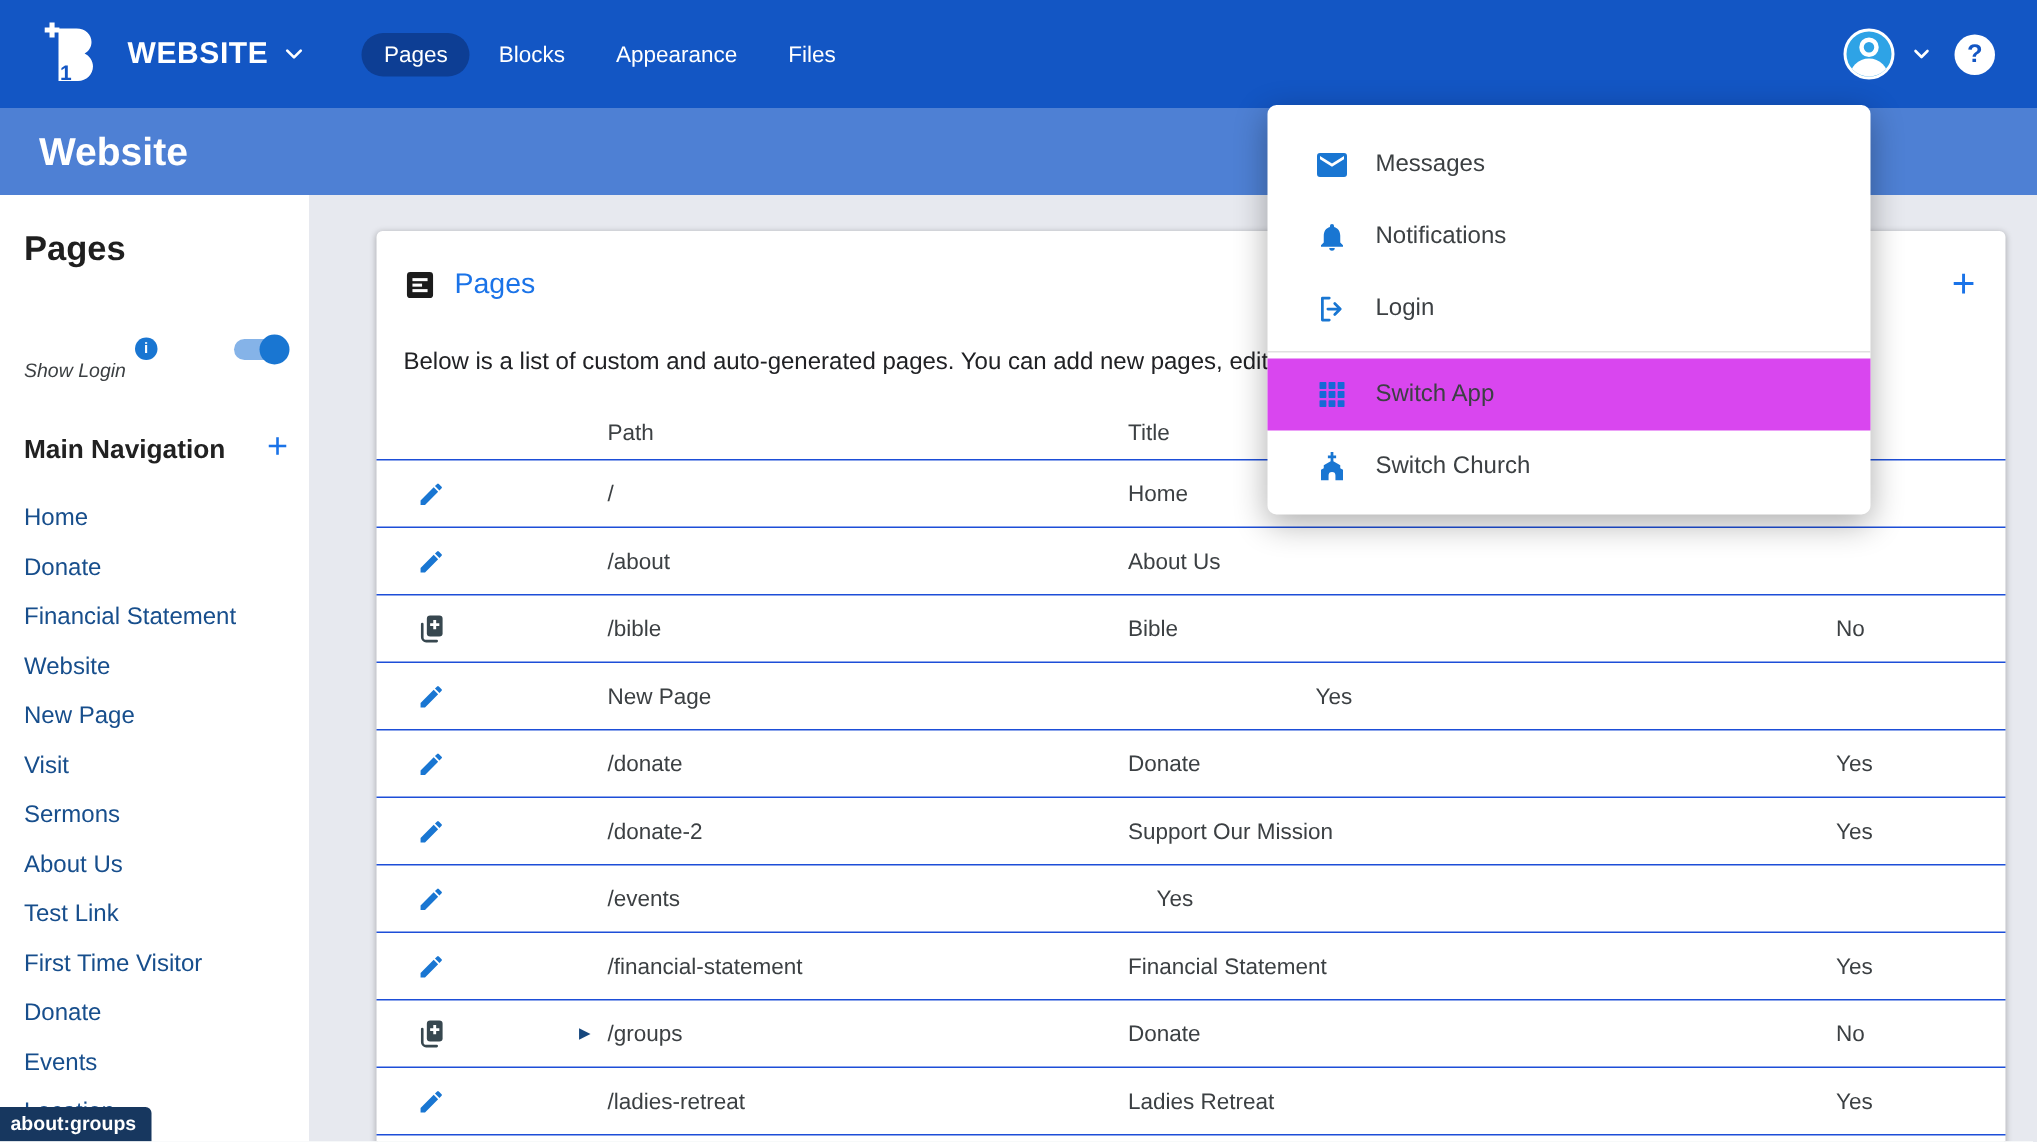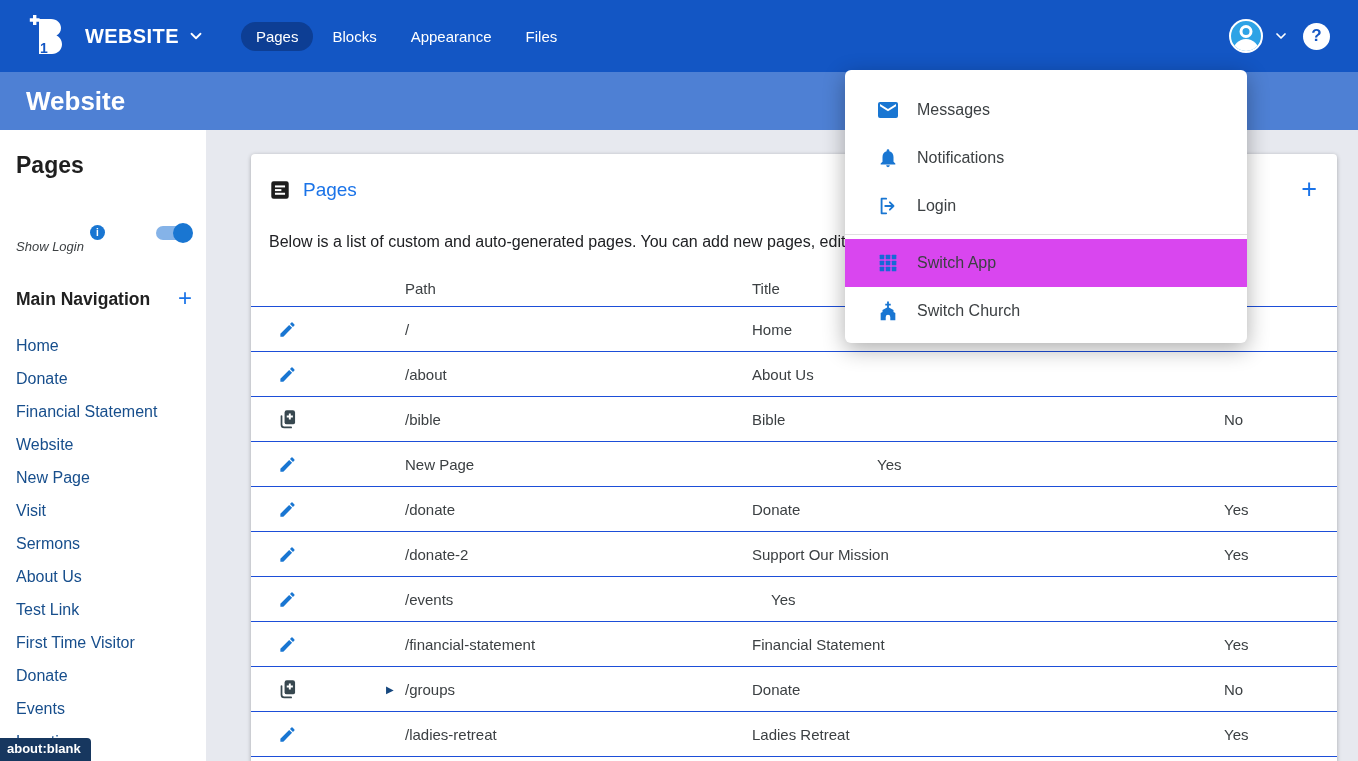--- a/index.html
+++ b/index.html
@@ -342,14 +342,14 @@
       <div class="menu-item">
         <span class="mi-icon">
           <svg width="22" height="22" viewBox="0 0 24 24">
             <path fill="#1976d2" d="M11 1.5h2V4h2v2h-2v2.2l5 2.8v2.2l2 1.1V22h-5.5v-3.5a2.5 2.5 0 0 0-5 0V22H4v-7.7l2-1.1V11l5-2.8V6H9V4h2V1.5z"></path>
           </svg>
         </span>
         <span>Switch Church</span>
       </div>
     </div>
 
-  <div class="status-bar">about:blank</div>
+  <div class="status-bar">about:groups</div>
 </div>
 
 </body></html>

